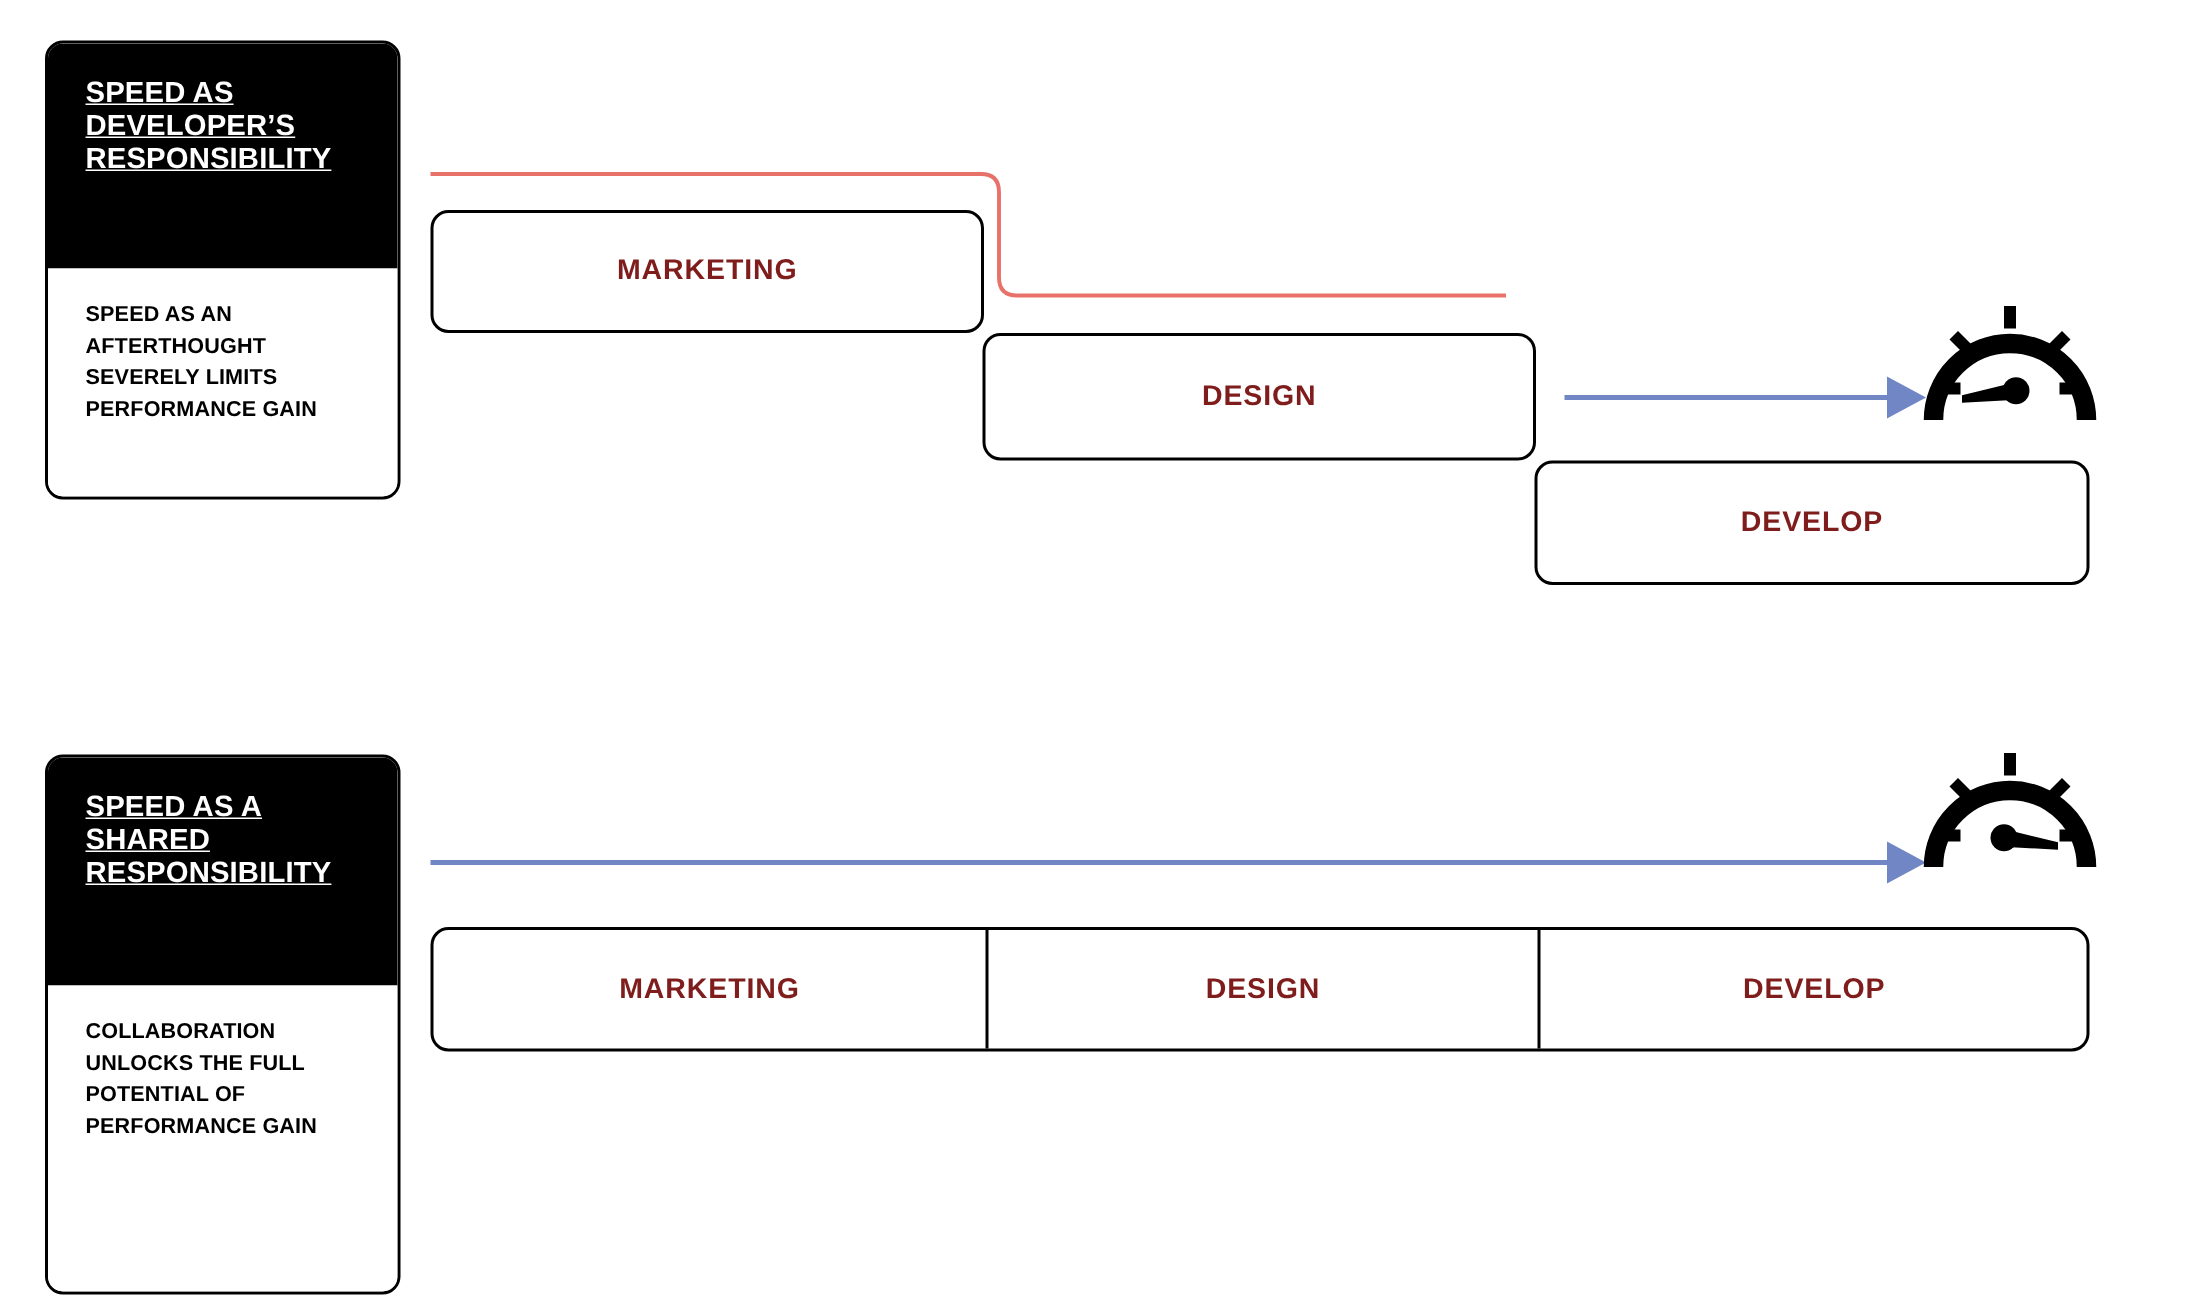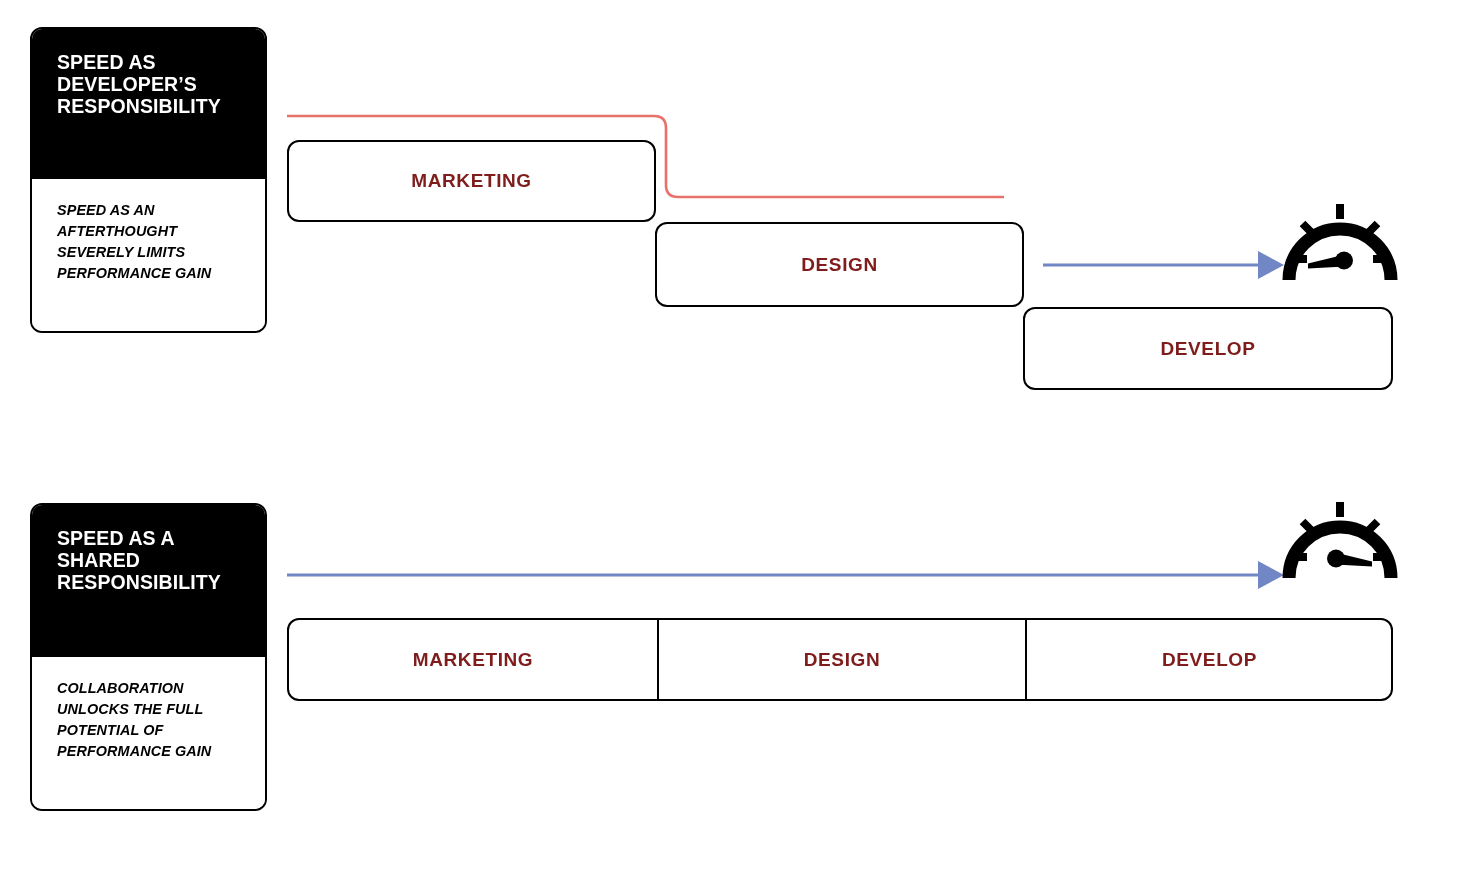--- a/index.html
+++ b/index.html
@@ -32,20 +32,21 @@
     display: flex;
     flex-direction: column;
   }
   .card-header {
     background: #000000;
     color: #ffffff;
     padding: 22px 22px 18px 25px;
     box-sizing: border-box;
     display: flex;
     align-items: flex-start;
+    text-decoration: underline;
   }
   .card-header-text {
     font-size: 19.5px;
     font-weight: bold;
     line-height: 1.14;
     letter-spacing: 0.1px;
     text-transform: uppercase;
     white-space: pre-line;
   }
   .card-body {
@@ -55,21 +56,20 @@
     padding: 21px 18px 18px 25px;
     box-sizing: border-box;
   }
   .card-body-text {
     font-size: 14.4px;
     font-weight: bold;
     line-height: 1.45;
     letter-spacing: 0.1px;
     text-transform: uppercase;
     white-space: pre-line;
-    font-style: italic;
   }
 
   
   .stage-box {
     position: absolute;
     border: 2.6px solid #000000;
     border-radius: 12px;
     background: #ffffff;
     box-sizing: border-box;
     display: flex;
@@ -141,21 +141,21 @@
   </div>
 
   <div class="stage-box" style="left:655px; top:222px; width:369px; height:85px;">
     <span class="stage-label">DESIGN</span>
   </div>
 
   <div class="stage-box" style="left:1023px; top:307px; width:370px; height:83px;">
     <span class="stage-label">DEVELOP</span>
   </div>
 
-  <div class="label-card" style="left:30px; top:503px; height:308px;">
+  <div class="label-card" style="left:30px; top:503px; height:360px;">
     <div class="card-header" style="height:152px;">
       <div class="card-header-text">SPEED AS A
 SHARED
 RESPONSIBILITY</div>
     </div>
     <div class="card-body">
       <div class="card-body-text">COLLABORATION
 UNLOCKS THE FULL
 POTENTIAL OF
 PERFORMANCE GAIN</div>

